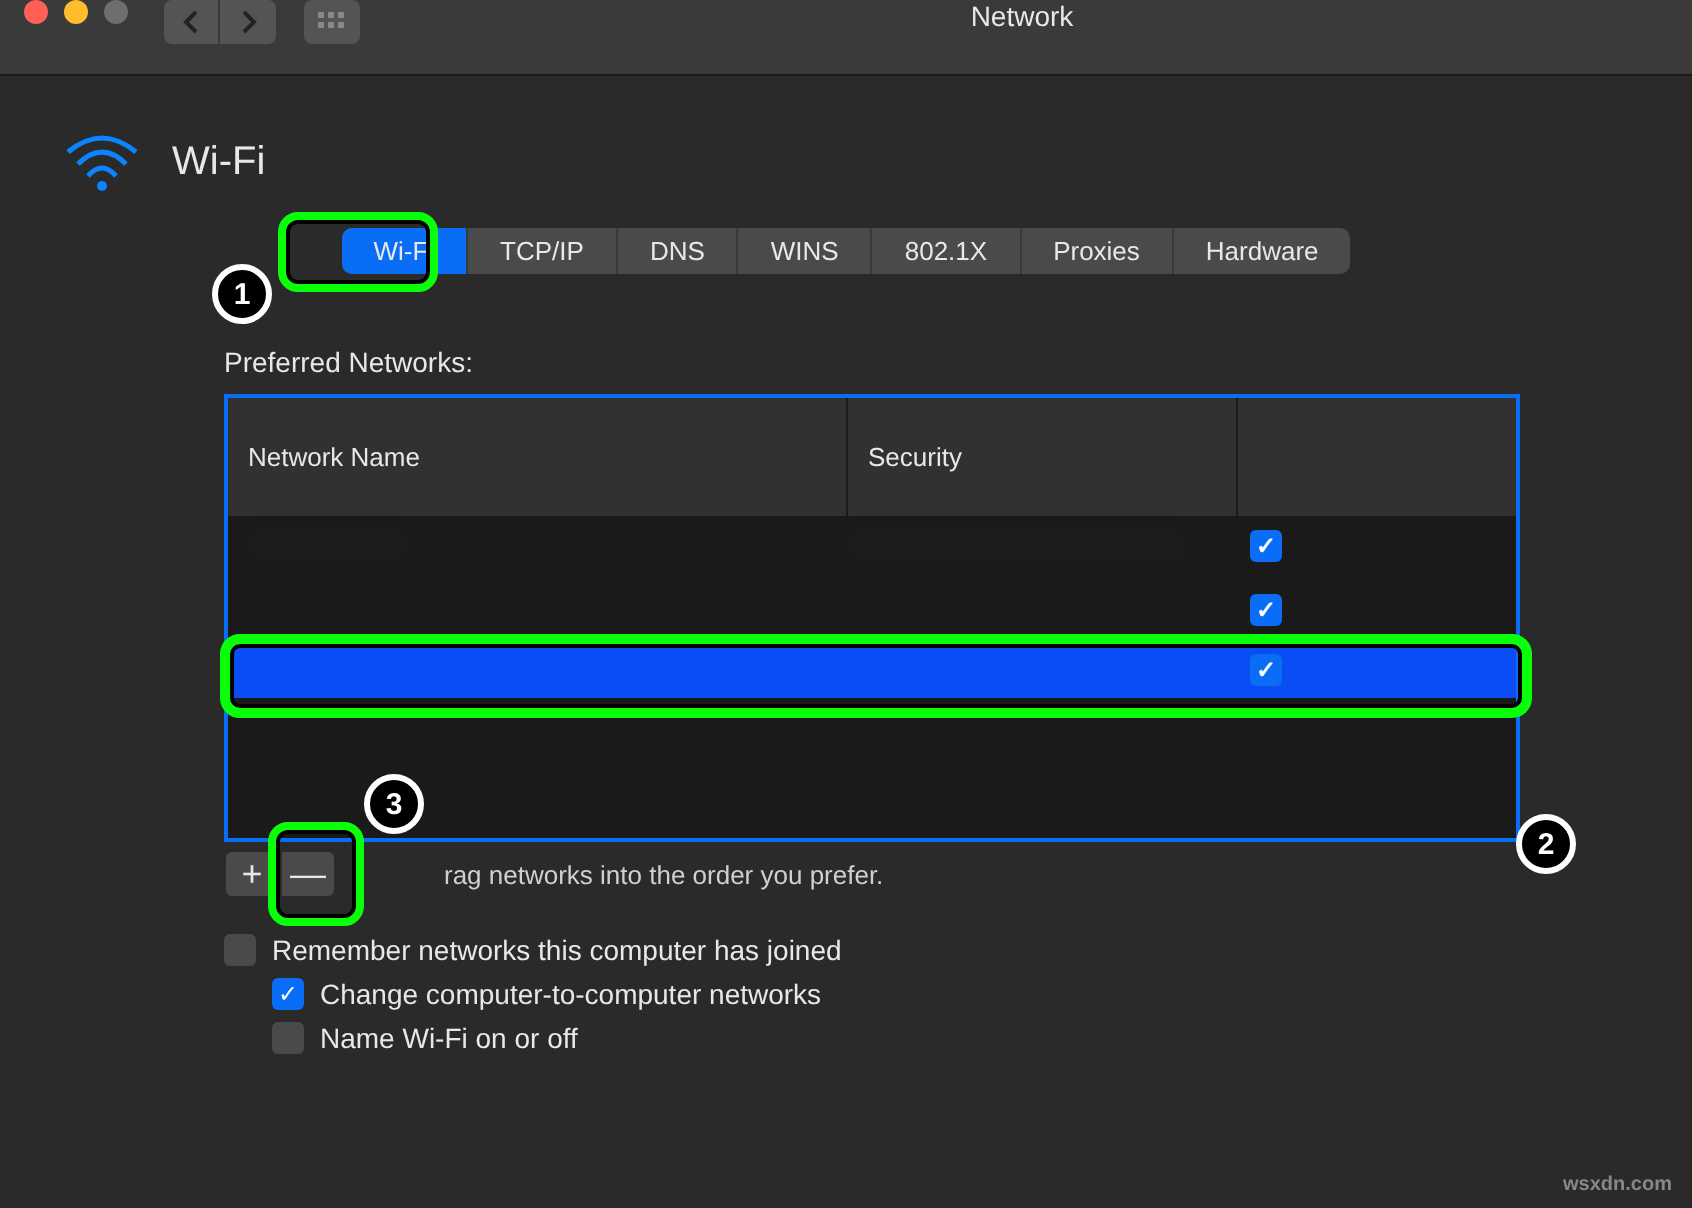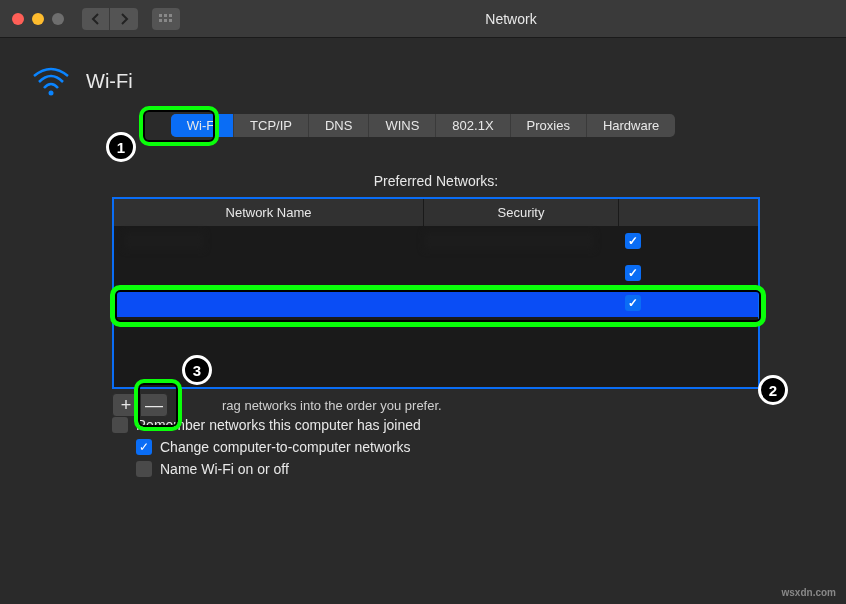--- a/index.html
+++ b/index.html
@@ -1,18 +1,18 @@
 <!DOCTYPE html>
 <html><head>
 <meta charset="utf-8">
 <style>
 * { margin: 0; padding: 0; box-sizing: border-box; font-family: -apple-system, BlinkMacSystemFont, "Helvetica Neue", sans-serif; }
 body { background: #2a2a2a; width: 846px; height: 604px; overflow: hidden; position: relative; }
 
-.titlebar { height: 38px; background: #3a3a3a; display: flex; align-items: center; padding: 0 12px; gap: 8px; border-bottom: 1px solid #1a1a1a; }
+.titlebar { height: 38px; background: #3a3a3a; display: flex; padding: 0 12px; gap: 8px; border-bottom: 1px solid #1a1a1a; }
 .traffic-lights { display: flex; gap: 8px; }
 .tl { width: 12px; height: 12px; border-radius: 50%; }
 .tl.close { background: #ff5f57; }
 .tl.min { background: #febc2e; }
 .tl.max { background: #6e6e6e; }
 .nav-btns { display: flex; margin-left: 10px; }
 .nav-btn { width: 28px; height: 22px; background: #545454; display: flex; align-items: center; justify-content: center; color: #2a2a2a; }
 .nav-btn.back { border-radius: 4px 0 0 4px; border-right: 1px solid #3a3a3a; }
 .nav-btn.fwd { border-radius: 0 4px 4px 0; }
 .grid-btn { width: 28px; height: 22px; background: #545454; border-radius: 4px; margin-left: 6px; display: flex; align-items: center; justify-content: center; color: #888; font-size: 14px; }
@@ -25,26 +25,26 @@
 .header-title { color: #e8e8e8; font-size: 20px; font-weight: 400; }
 
 .tabs-row { display: flex; justify-content: center; position: relative; }
 .tabs { display: flex; background: #4a4a4a; border-radius: 5px; overflow: hidden; }
 .tab { padding: 4px 16px; color: #e8e8e8; font-size: 13px; border-right: 1px solid #3a3a3a; cursor: pointer; }
 .tab:last-child { border-right: none; }
 .tab.active { background: #0a6df5; }
 .callout-hl { position: absolute; border: 4px solid #0aff0a; border-radius: 10px; pointer-events: none; box-shadow: 0 0 0 2px #000 inset; }
 .callout-num { position: absolute; width: 30px; height: 30px; border-radius: 50%; border: 3px solid #fff; background: #000; color: #fff; font-weight: 700; font-size: 15px; display: flex; align-items: center; justify-content: center; z-index: 20; }
 
-.content { padding: 36px 86px 0 112px; color: #e8e8e8; text-align: center; }
+.content { padding: 36px 86px 0 112px; color: #e8e8e8; }
 .pref-label { font-size: 14px; margin-bottom: 8px; }
 
 .table-wrap { border: 2px solid #0a6df5; position: relative; }
 .table-header { display: flex; background: #313131; border-bottom: 1px solid #1a1a1a; }
-.th { padding: 6px 10px; font-size: 13px; border-right: 1px solid #1a1a1a; }
+.th { padding: 22px 10px; font-size: 13px; border-right: 1px solid #1a1a1a; }
 .th.name { width: 310px; }
 .th.sec { width: 195px; }
 .th.auto { flex: 1; border-right: none; }
 .table-body { background: #1a1a1a; height: 160px; position: relative; }
 .row { display: flex; align-items: center; height: 28px; }
 .cell-name { width: 310px; padding-left: 10px; }
 .cell-sec { width: 195px; }
 .cell-auto { flex: 1; padding-left: 6px; }
 .blur-block { height: 18px; background: #1c1c1c; filter: blur(3px); border-radius: 2px; }
 .row1 .cell-name .blur-block { width: 80px; }
@@ -53,21 +53,21 @@
 .row.selected { background: #0a4df5; }
 .chk { width: 16px; height: 16px; background: #0a6df5; border-radius: 3px; display: flex; align-items: center; justify-content: center; color: #fff; font-size: 12px; font-weight: 700; }
 .row-gap { height: 4px; }
 
 .toolbar { display: flex; align-items: center; margin-top: 4px; gap: 0; }
 .tb-btn { width: 28px; height: 24px; background: #4a4a4a; border: 1px solid #2a2a2a; display: flex; align-items: center; justify-content: center; color: #e8e8e8; font-size: 18px; font-weight: 300; cursor: pointer; }
 .tb-btn.add { border-radius: 4px 0 0 4px; }
 .tb-btn.remove { border-radius: 0 4px 4px 0; }
 .tb-hint { margin-left: 10px; font-size: 13px; color: #d0d0d0; padding-left: 44px; }
 
-.opts { }
+.opts { margin-top: 18px; }
 .opt-row { display: flex; align-items: center; gap: 8px; margin-bottom: 6px; }
 .opt-label { font-size: 14px; margin-bottom: 6px; margin-left: 0; }
 .opt-indent { margin-left: 24px; }
 .chkbox { width: 16px; height: 16px; background: #4a4a4a; border-radius: 3px; display: flex; align-items: center; justify-content: center; font-size: 12px; color: #fff; }
 .chkbox.checked { background: #0a6df5; }
 .opt-text { font-size: 14px; color: #e8e8e8; }
 
 .watermark { position: absolute; bottom: 6px; right: 10px; color: #888; font-size: 10px; font-weight: bold; }
 </style>
 </head>

